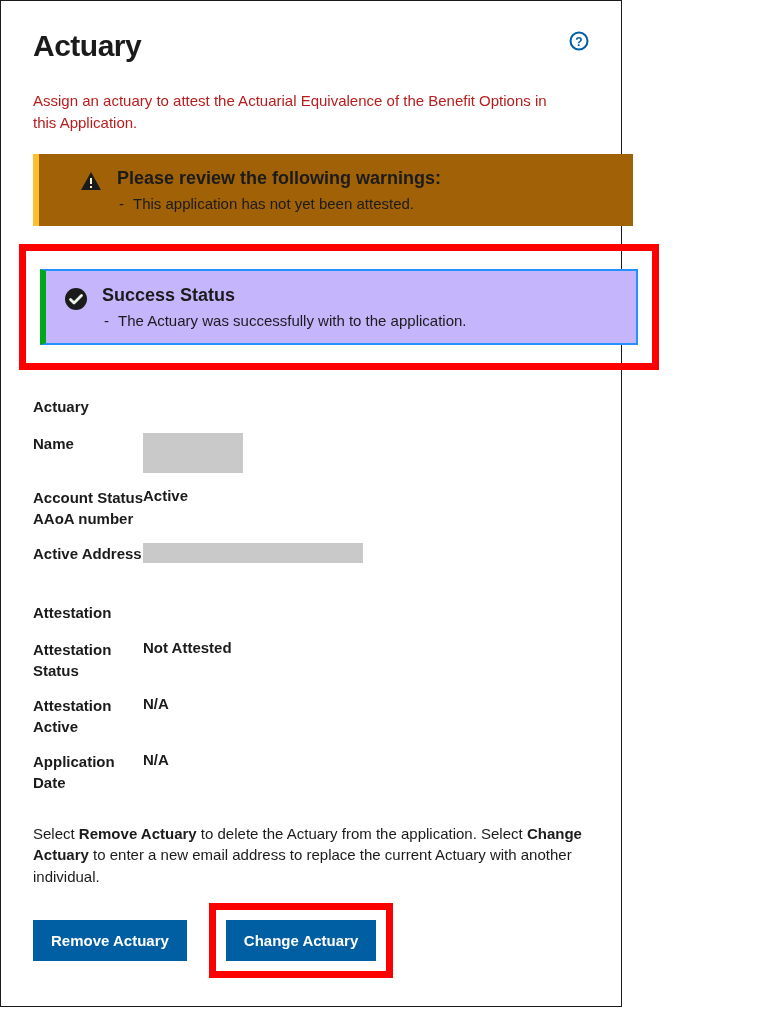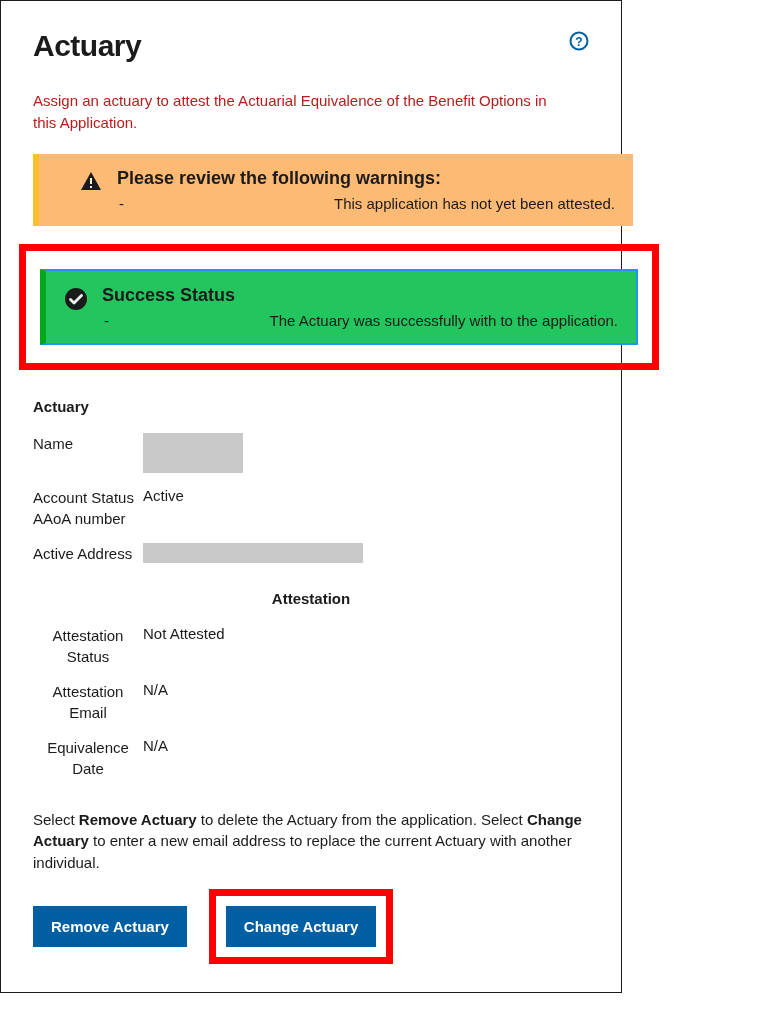--- a/index.html
+++ b/index.html
@@ -49,26 +49,26 @@
     margin-bottom: 20px;
   }
   .alert {
     border-left: 6px solid;
     padding: 14px 18px 14px 18px;
     margin-bottom: 18px;
     position: relative;
     width: 600px;
   }
   .alert-warning {
-    background: #fdba74;
+    background: #a16207;
     border-left-color: #ffbe2e;
     padding-left: 40px;
   }
   .alert-success {
-    background: #22c55e;
+    background: #c4b5fd;
     border-left-color: #00a91c;
   }
   .alert-inner {
     display: flex;
     gap: 14px;
     align-items: flex-start;
   }
   .alert-icon {
     flex-shrink: 0;
     margin-top: 2px;
@@ -77,21 +77,20 @@
   .alert-heading {
     font-size: 18px;
     font-weight: 700;
     margin: 0 0 6px 0;
   }
   .alert-list {
     margin: 0;
     padding-left: 16px;
     font-size: 15px;
     color: #1b1b1b;
-    text-align: right;
   }
   .alert-list li {
     list-style: none;
     position: relative;
     padding-left: 0;
   }
   .alert-list li::before {
     content: "-";
     position: absolute;
     left: -14px;
@@ -116,40 +115,41 @@
     font-size: 15px;
     font-weight: 700;
     margin: 0 0 18px 0;
     color: #1b1b1b;
   }
   .detail-row {
     display: flex;
     align-items: flex-start;
     margin-bottom: 14px;
     font-size: 15px;
+    font-weight: bold;
   }
   .detail-label {
     width: 110px;
     color: #1b1b1b;
     line-height: 1.4;
   }
   .detail-value {
     color: #1b1b1b;
   }
   .redacted-sm {
     background: #c9c9c9;
     width: 100px;
     height: 40px;
   }
   .redacted-lg {
     background: #c9c9c9;
     width: 220px;
     height: 20px;
   }
-  .attestation-block { margin-top: 26px; text-align: center; }
+  .attestation-block { margin-top: 40px; }
   .button-help {
     font-size: 15px;
     margin-top: 30px;
     line-height: 1.45;
     max-width: 660px;
   }
   .button-help strong { font-weight: 700; }
   .button-row {
     display: flex;
     gap: 22px;
@@ -251,25 +251,25 @@
   </div>
 
   <div class="attestation-block">
     <p class="section-heading">Attestation</p>
 
     <div class="detail-row">
       <div class="detail-label">Attestation Status</div>
       <div class="detail-value">Not Attested</div>
     </div>
     <div class="detail-row">
-      <div class="detail-label">Attestation Email</div>
+      <div class="detail-label">Attestation Active</div>
       <div class="detail-value">N/A</div>
     </div>
     <div class="detail-row">
-      <div class="detail-label">Equivalence Date</div>
+      <div class="detail-label">Application Date</div>
       <div class="detail-value">N/A</div>
     </div>
   </div>
 
   <p class="button-help">
     <span>Select </span><strong>Remove Actuary</strong><span> to delete the Actuary from the application. Select </span><strong>Change Actuary</strong><span> to enter a new email address to replace the current Actuary with another individual.</span>
   </p>
 
   <div class="button-row">
     <button class="btn">Remove Actuary</button>

